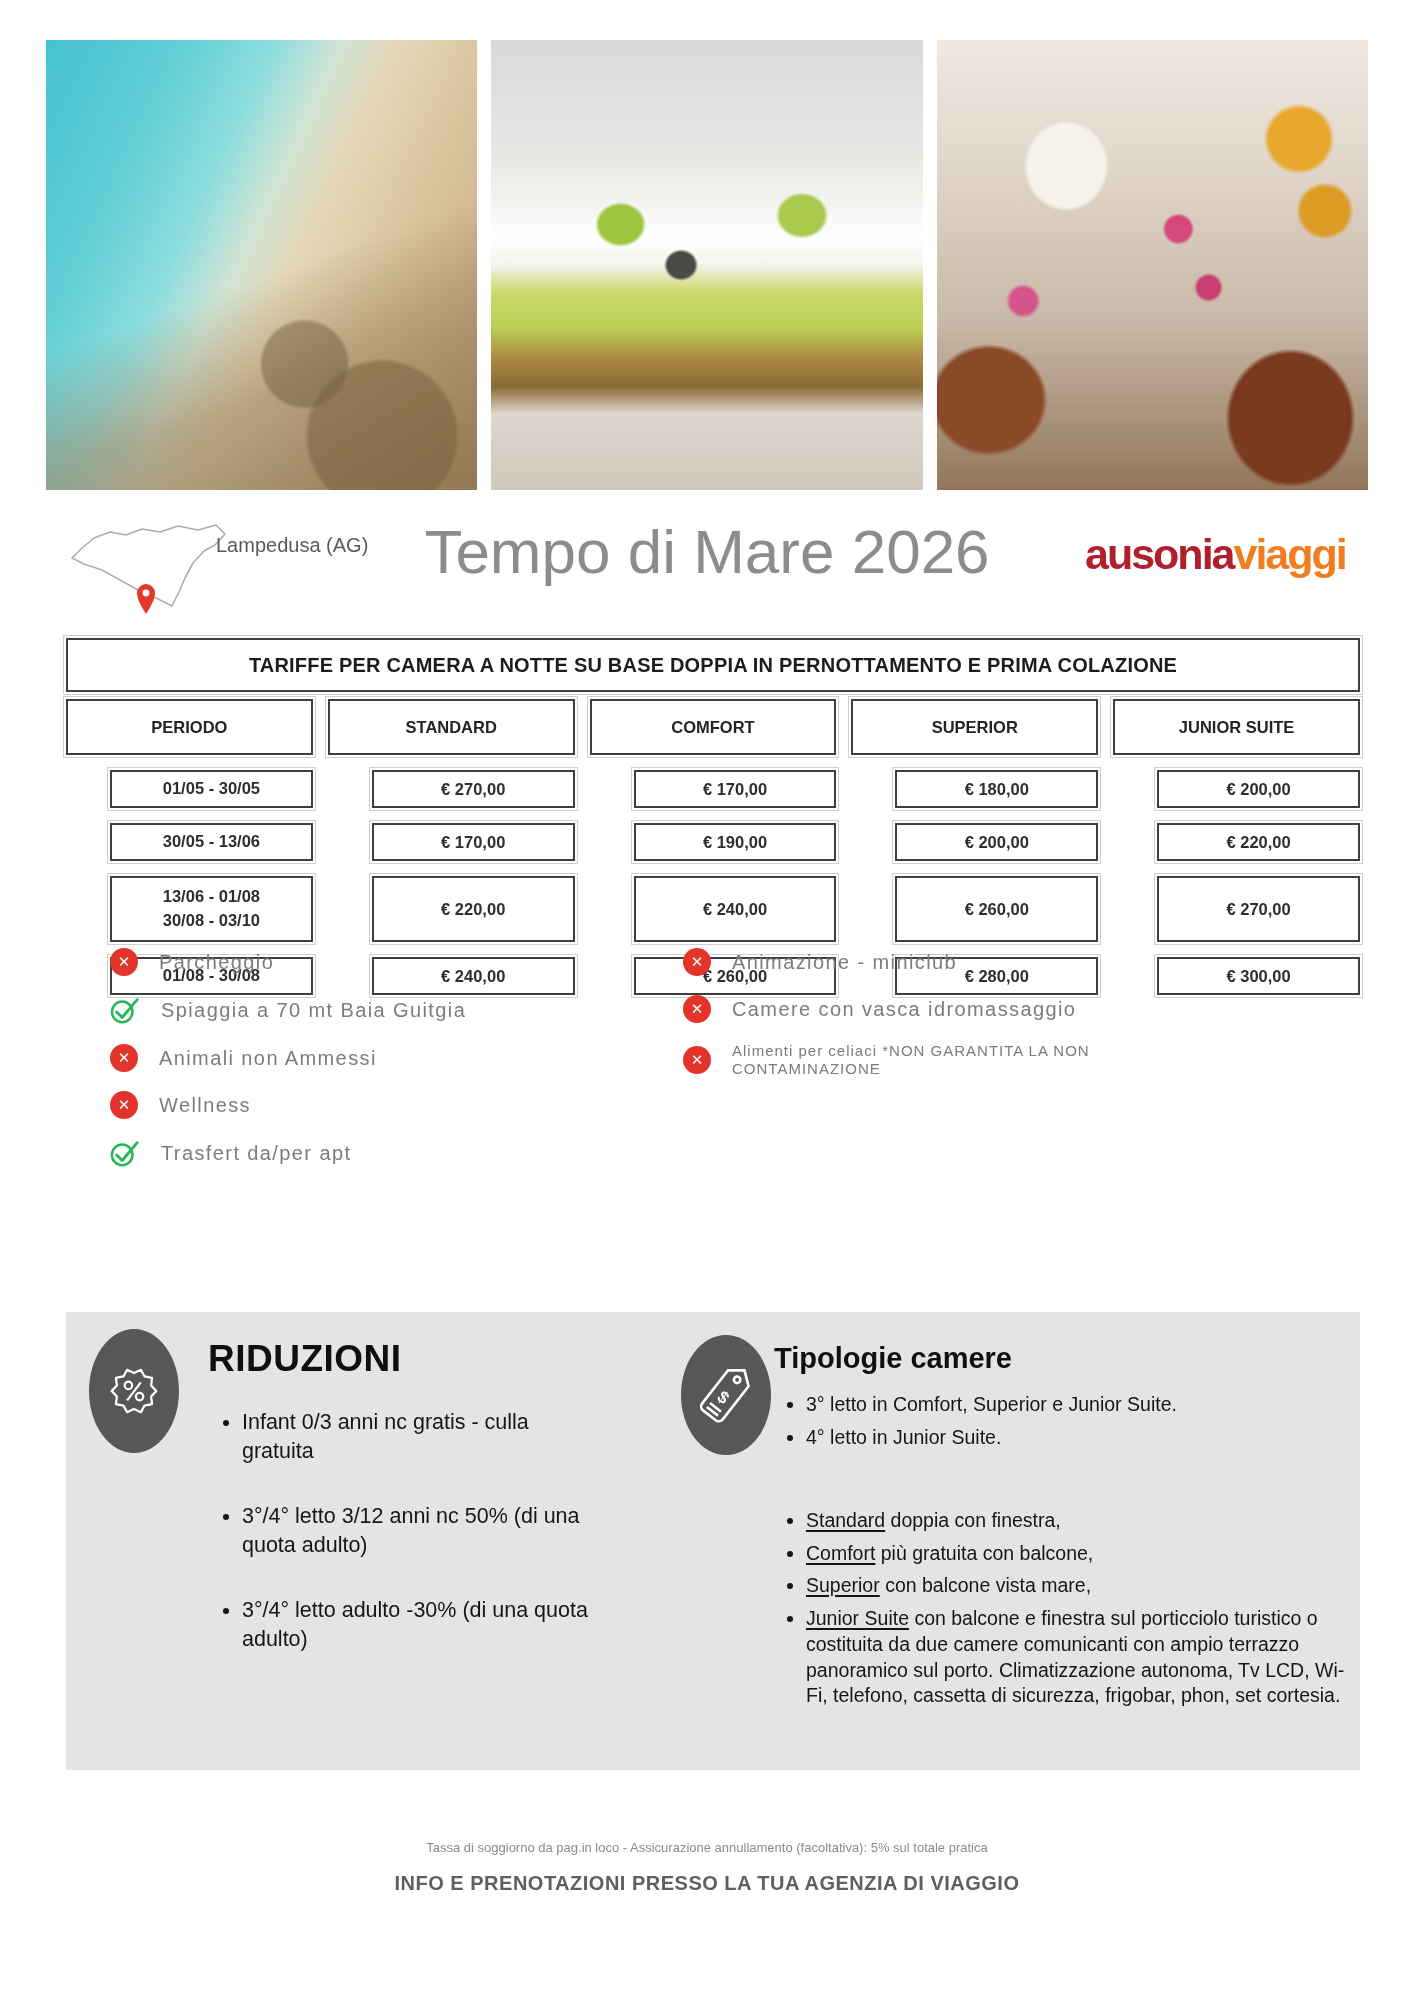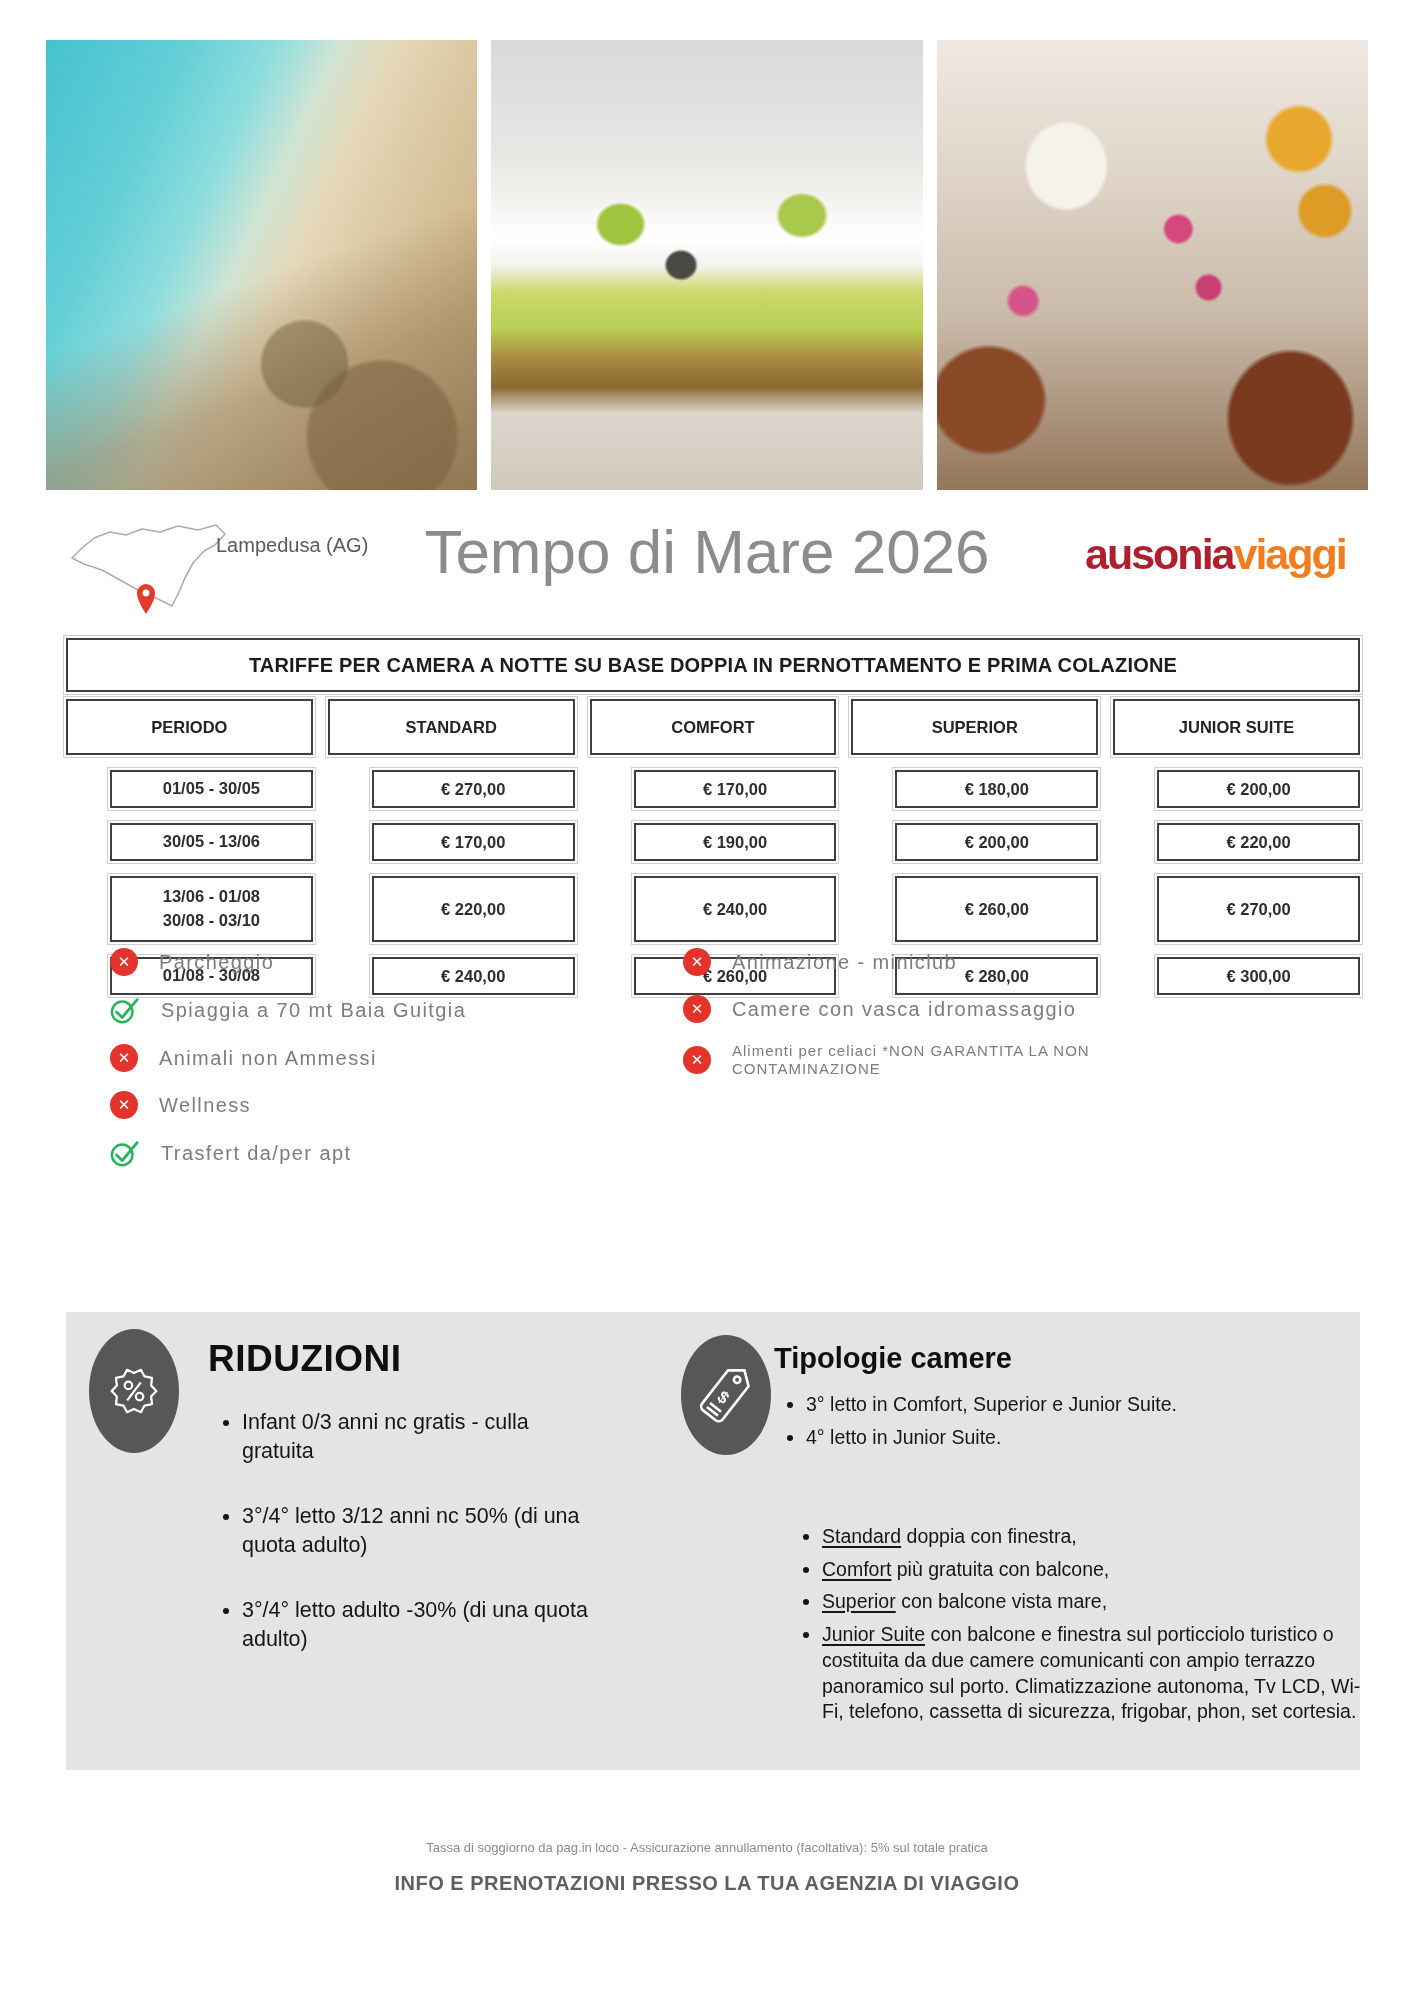--- a/index.html
+++ b/index.html
@@ -87,21 +87,21 @@
   .icon-yes{width:30px;height:30px;flex:0 0 30px;}
   
   .panel{position:absolute;left:66px;top:1312px;width:1294px;height:458px;background:#e5e4e3;}
   .red-icon{position:absolute;left:22px;top:16px;}
   .red-title{position:absolute;left:142px;top:26px;font-size:37px;font-weight:800;color:#0f0f0f;letter-spacing:.5px;}
   .red-list{position:absolute;left:150px;top:96px;width:352px;margin:0;padding:0 0 0 26px;}
   .red-list li{font-size:21.5px;font-weight:500;color:#161616;line-height:1.33;margin-bottom:37px;}
   .rooms-icon{position:absolute;left:614px;top:22px;}
   .rooms-title{position:absolute;left:708px;top:30px;font-size:29px;font-weight:800;color:#0f0f0f;}
   .beds-list{position:absolute;left:716px;top:80px;width:545px;margin:0;padding:0 0 0 24px;}
-  .types-list{position:absolute;left:716px;top:196px;width:545px;margin:16px;padding:0 0 0 24px;}
+  .types-list{position:absolute;left:716px;top:196px;width:545px;margin:0;padding:0 0 0 24px;}
   .beds-list li,.types-list li{font-size:19.5px;font-weight:500;color:#161616;line-height:1.32;margin-bottom:7px;}
   .u{text-decoration:underline;text-decoration-thickness:2px;text-underline-offset:3px;}
   
   .footer-note{position:absolute;left:0;top:1840px;width:100%;text-align:center;font-size:13px;color:#8b8b8b;}
   .footer-cta{position:absolute;left:0;top:1872px;width:100%;text-align:center;font-size:20px;font-weight:700;color:#5f5f5f;letter-spacing:.5px;}
 </style>
 </head>
 <body>
 
 <div class="page">

